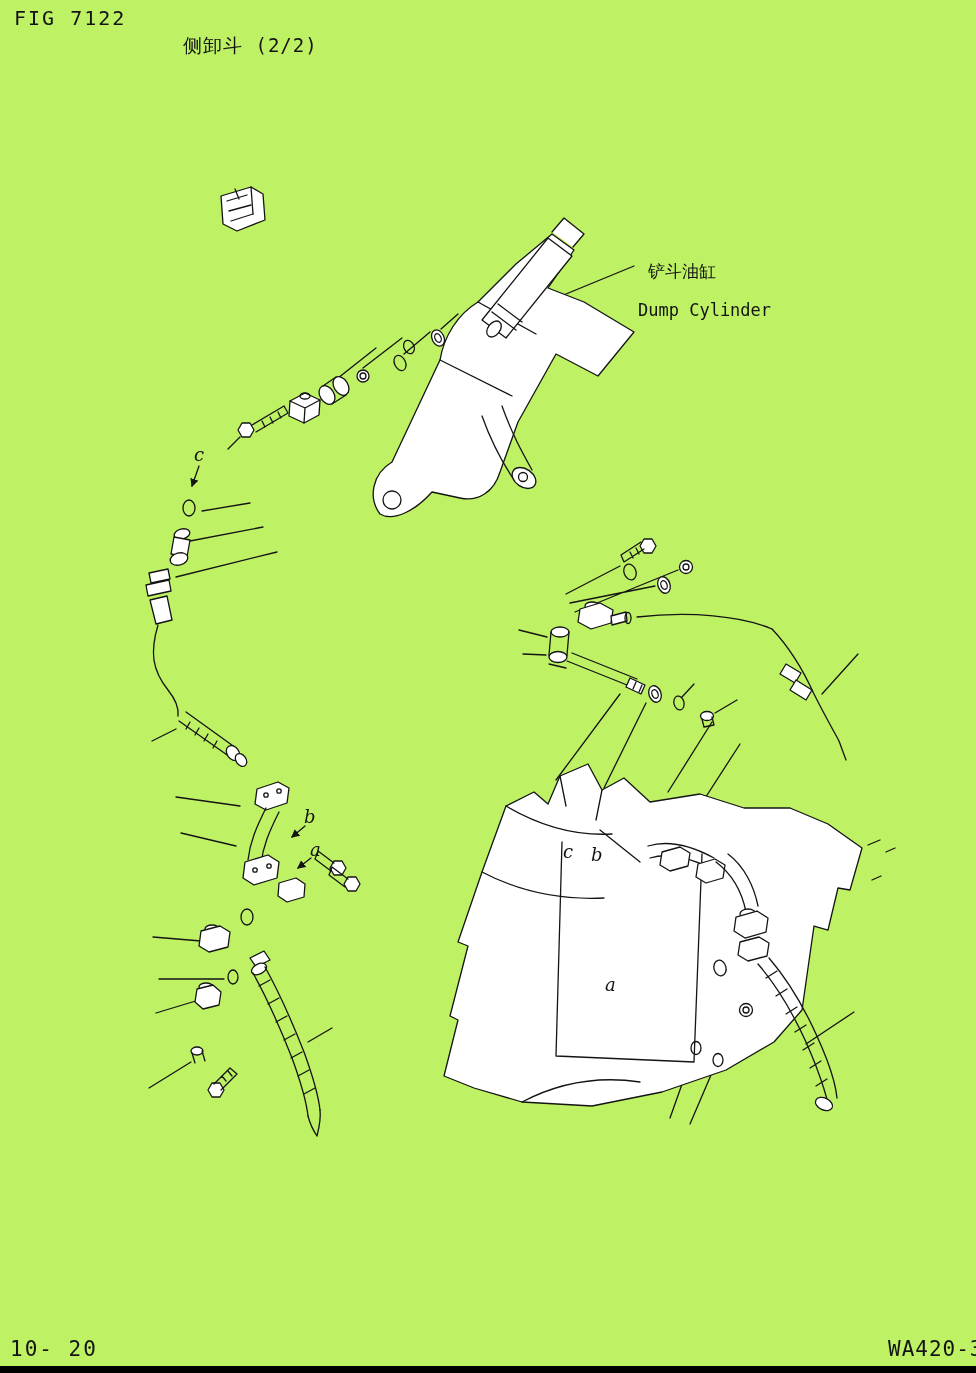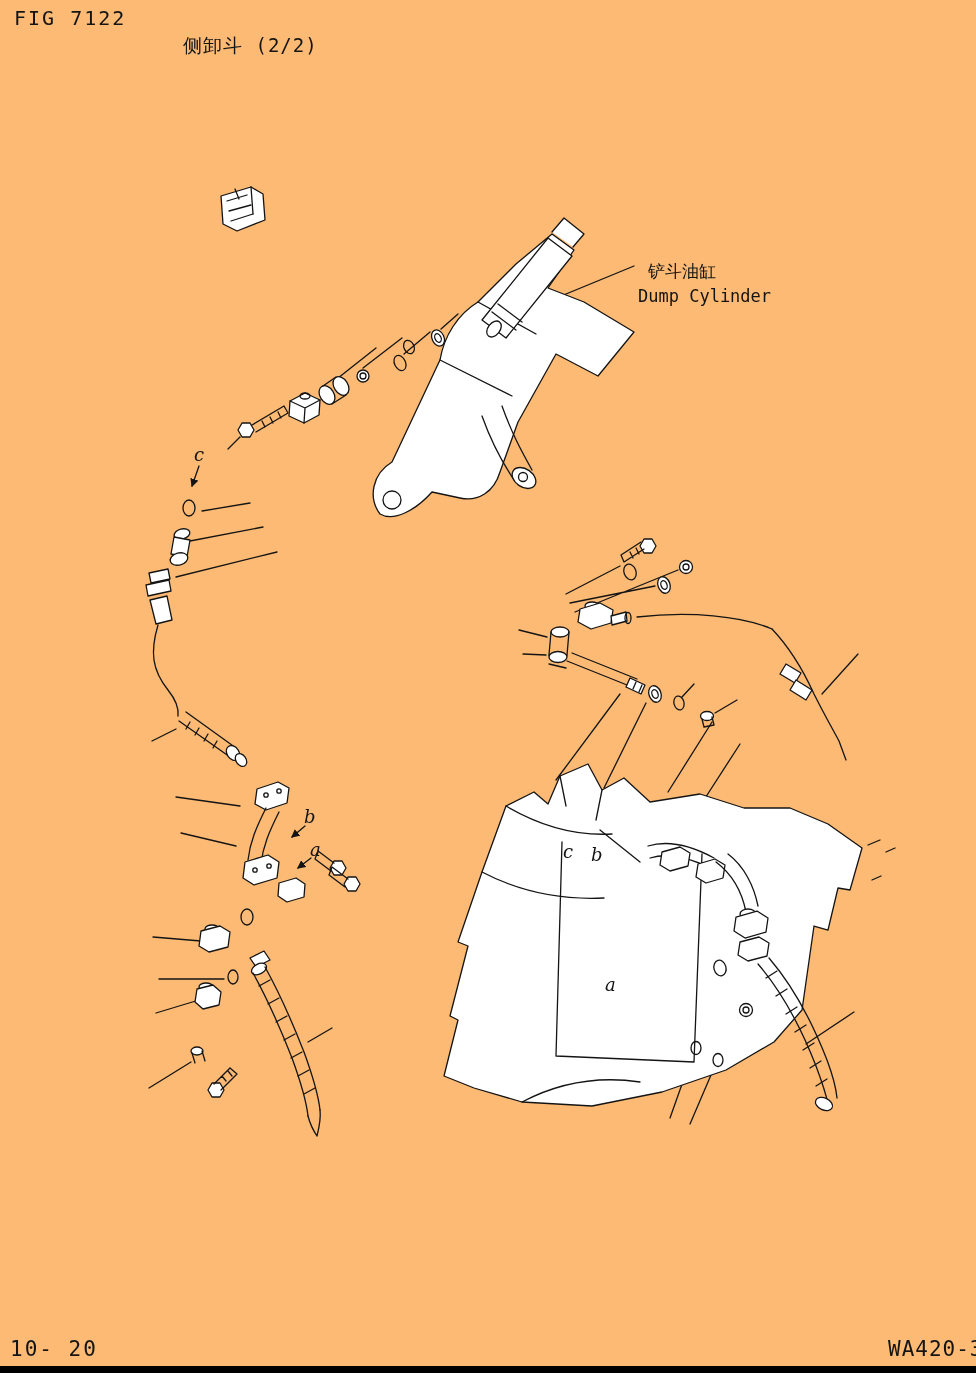--- a/index.html
+++ b/index.html
@@ -1,21 +1,21 @@
 <!DOCTYPE html>
 <html><head>
 <meta charset="utf-8">
 <style>
   * { margin: 0; padding: 0; box-sizing: border-box; }
   html, body { background: #ffffff; }
   .page {
     position: relative;
     width: 976px;
     height: 1373px;
-    background: #fdba74;
+    background: #bef264;
     font-family: "DejaVu Sans Mono", "Liberation Mono", monospace;
     color: #141414;
     overflow: hidden;
   }
   .hdr-fig {
     position: absolute; top: 6px; left: 14px;
     font-size: 20px; letter-spacing: 2px; white-space: pre;
   }
   .hdr-title {
     position: absolute; top: 6px; left: 144px;
@@ -234,21 +234,21 @@
         <path d="M766,978 l11,-7 M776,996 l11,-7 M786,1014 l11,-7 M795,1032 l11,-7 M803,1050 l11,-7 M810,1068 l11,-7 M816,1086 l11,-7"></path>
         <ellipse cx="824" cy="1104" rx="9" ry="6" transform="rotate(25 824 1104)" fill="#fff"></ellipse>
         <ellipse cx="696" cy="1048" rx="5" ry="6.5"></ellipse>
         <ellipse cx="718" cy="1060" rx="5" ry="6.5"></ellipse>
       </g>
 
     </g>
   </svg>
 
   <span class="lbl lbl-cn" style="left:648px; top:224px;">铲斗油缸</span>
-  <span class="lbl" style="left:638px; top:250px;">Dump Cylinder</span>
+  <span class="lbl" style="left:638px; top:264px;">Dump Cylinder</span>
 
   <span class="callout" style="left:194px; top:444px;">c</span>
   <span class="callout" style="left:304px; top:806px;">b</span>
   <span class="callout" style="left:310px; top:839px;">a</span>
   <span class="callout" style="left:563px; top:841px;">c</span>
   <span class="callout" style="left:591px; top:844px;">b</span>
   <span class="callout" style="left:605px; top:974px;">a</span>
 
   <span class="ftr-page">10- 20</span>
   <span class="ftr-model">WA420-3</span>

